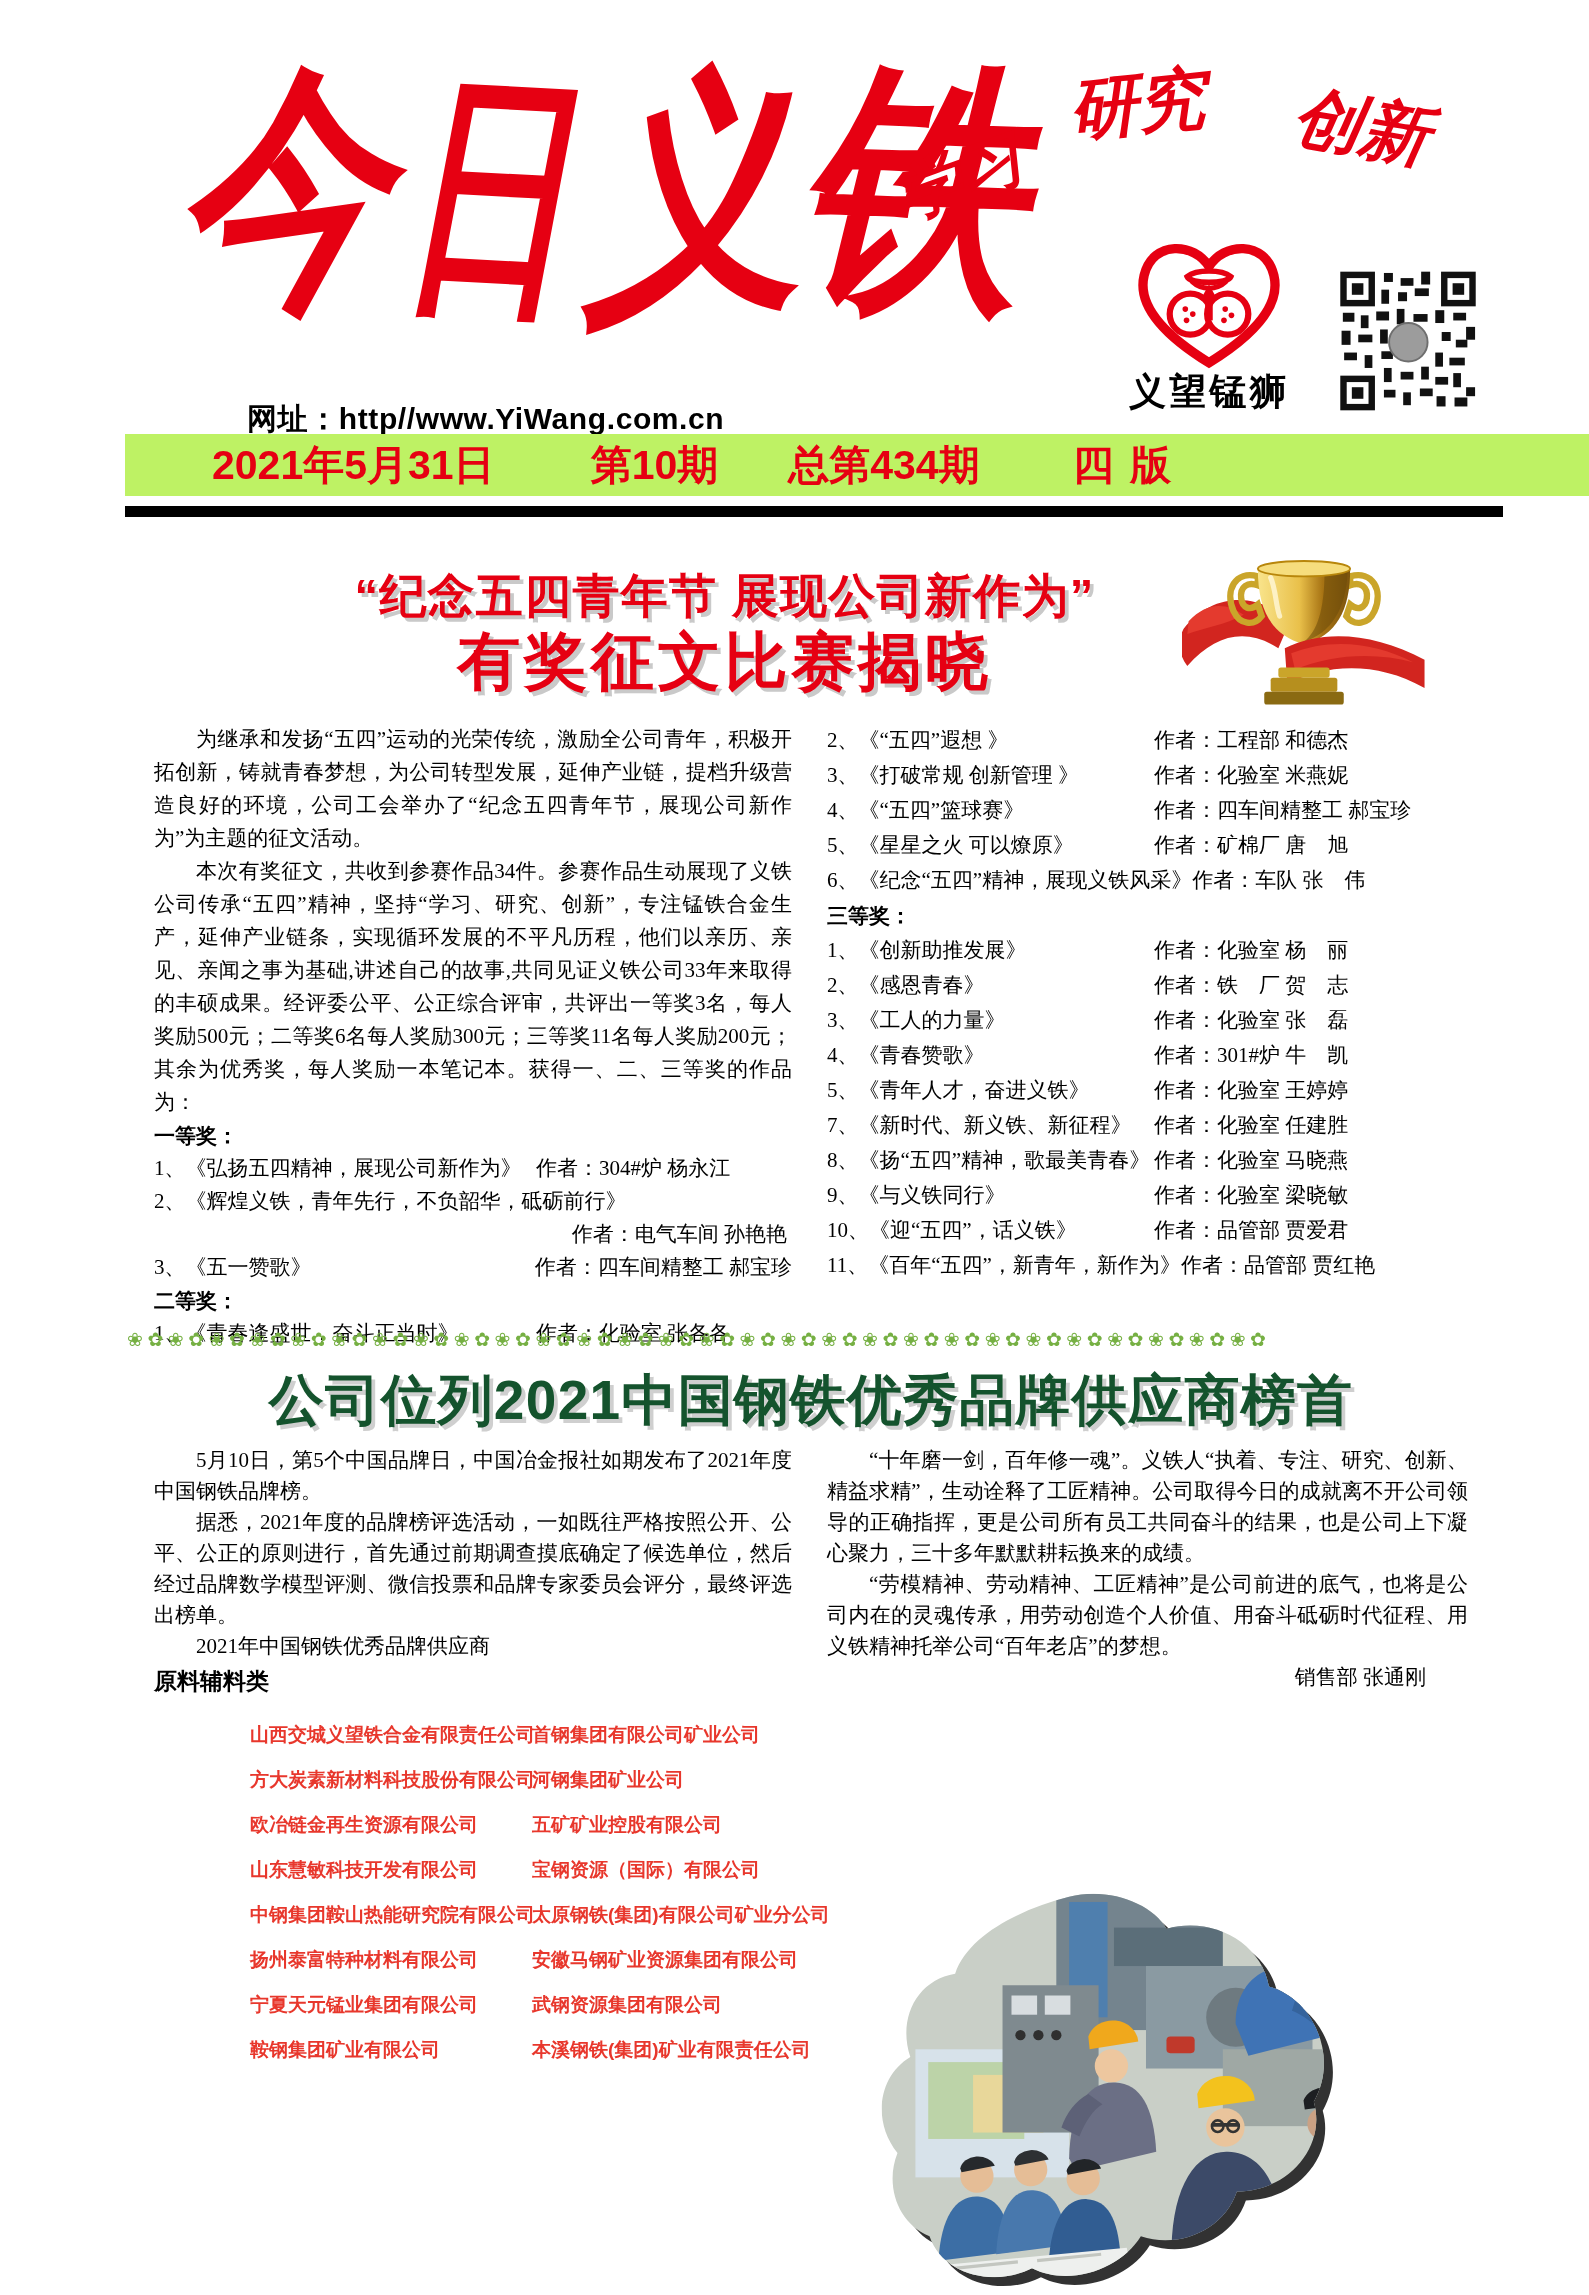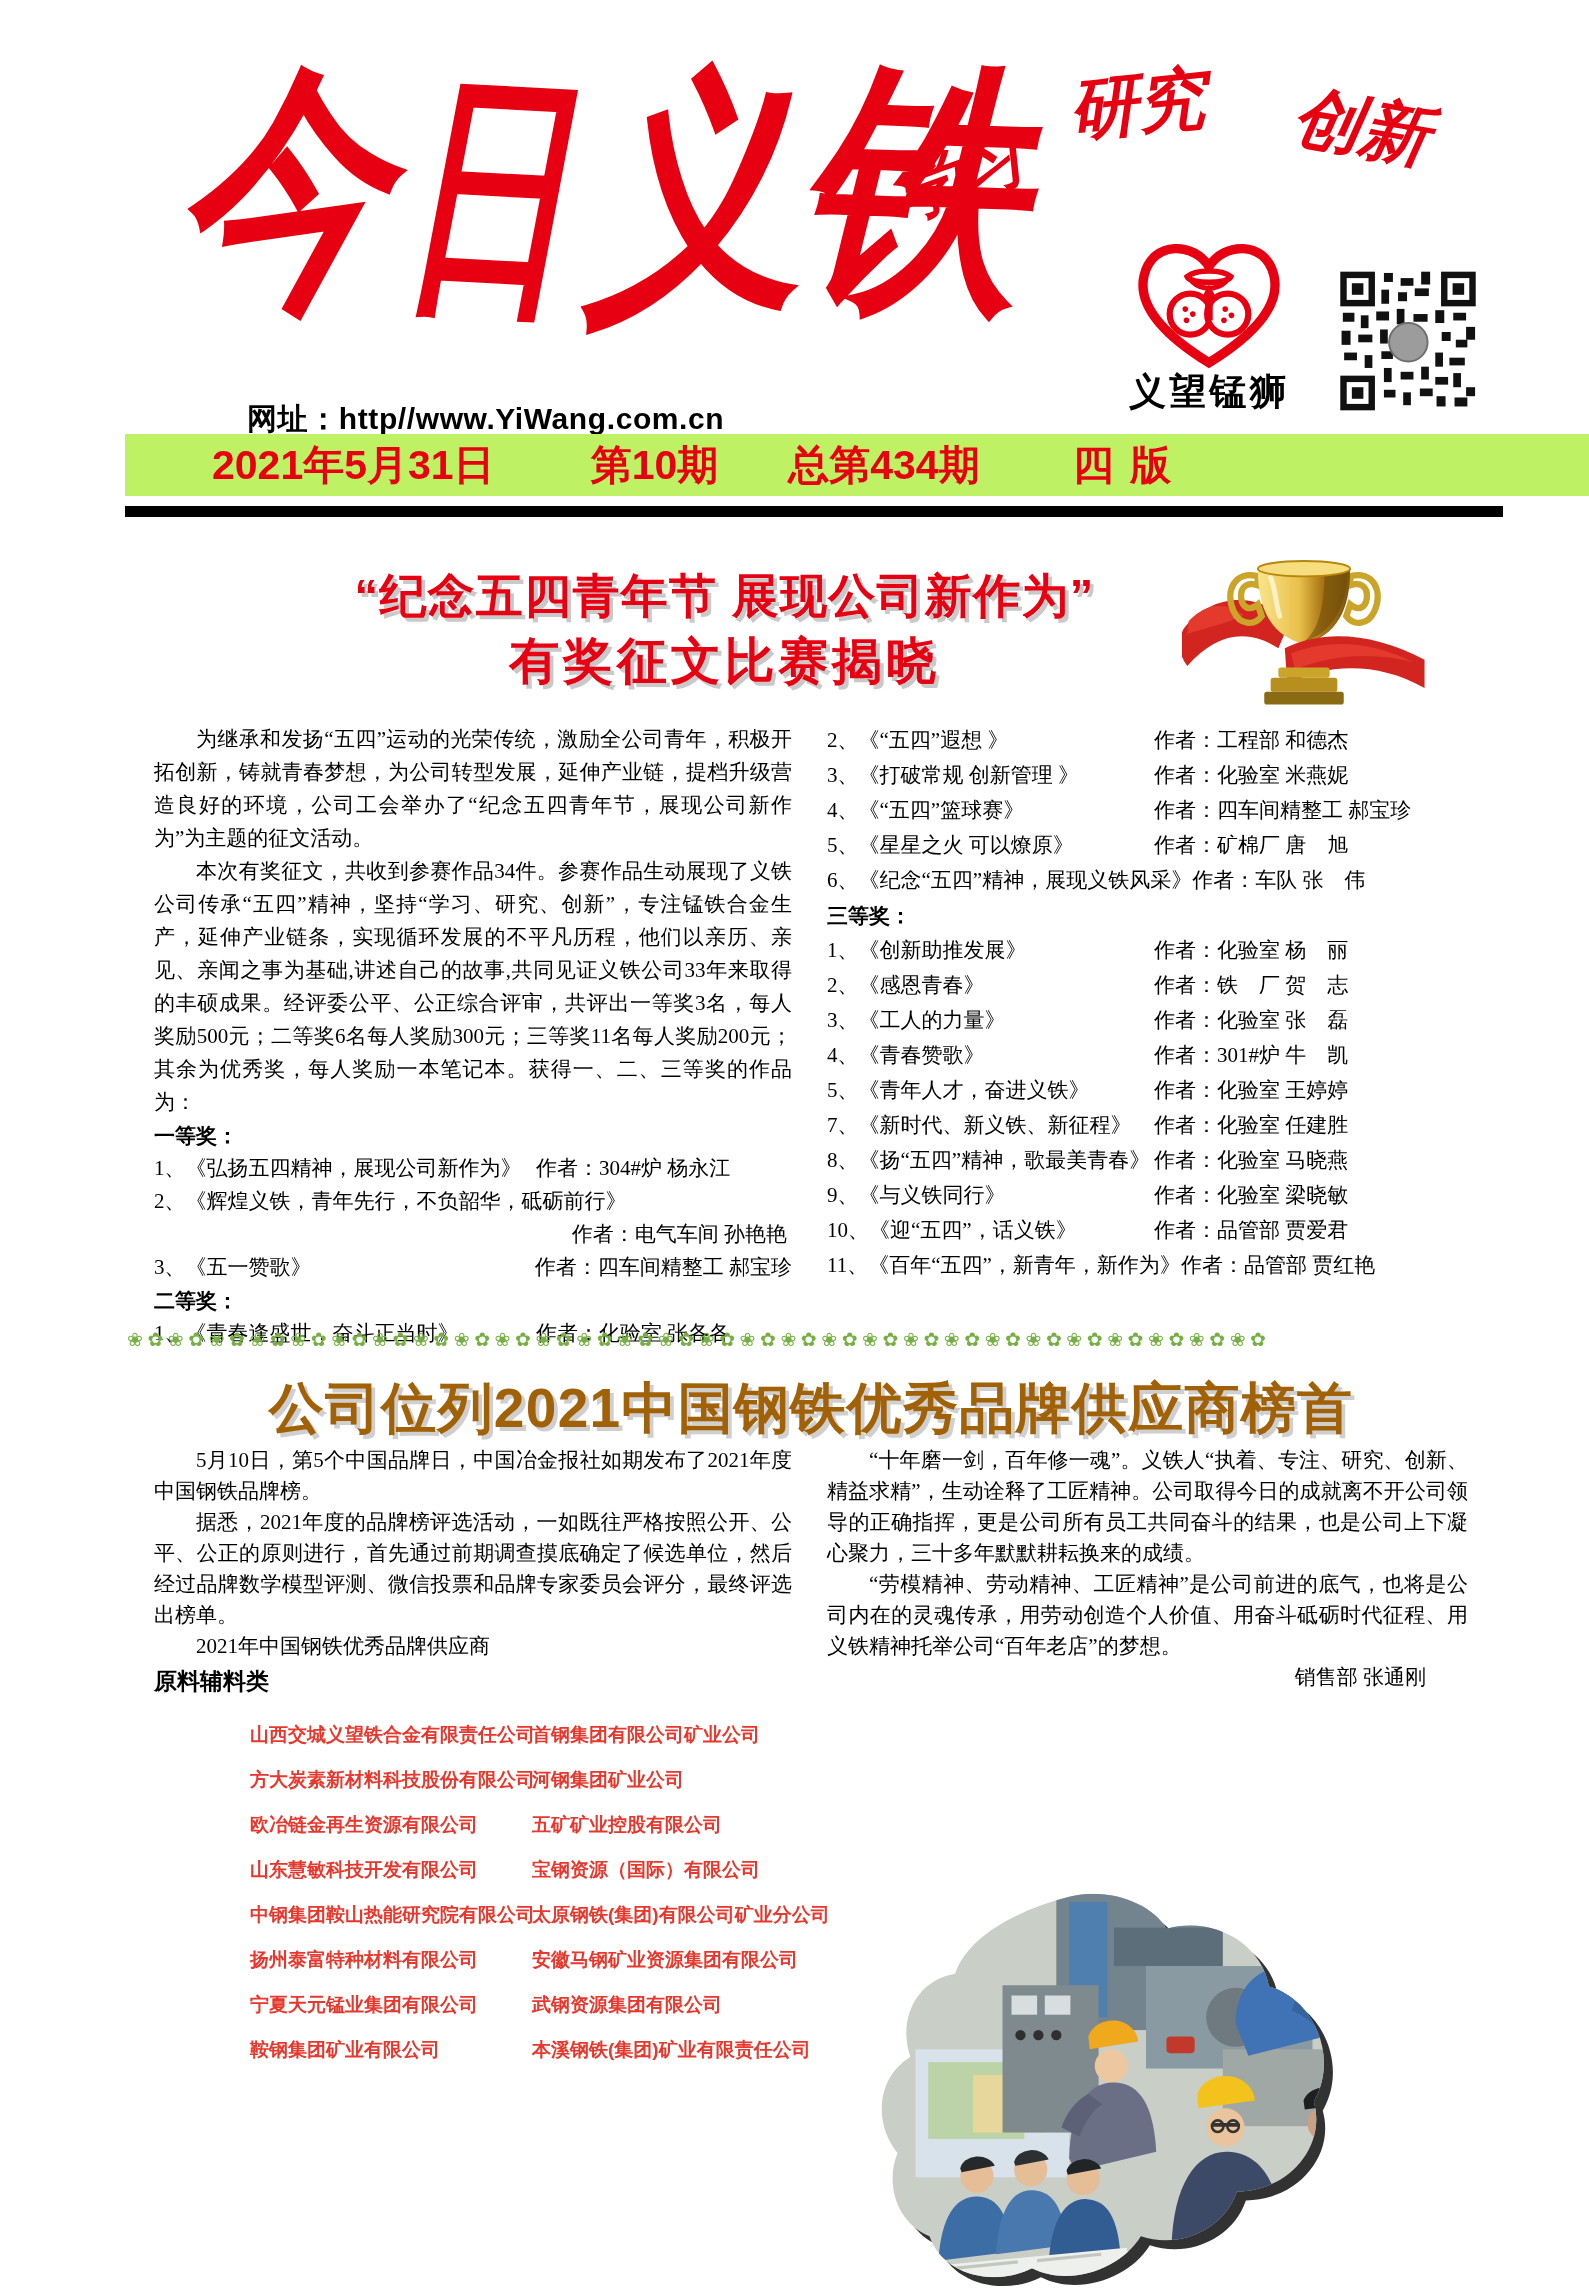--- a/index.html
+++ b/index.html
@@ -36,26 +36,26 @@
   .db-date{margin-left:87px;}
   .db-issue{margin-left:96px;}
   .db-total{margin-left:70px;}
   .db-edition{margin-left:93px;letter-spacing:16.7px;}
   .black-rule{position:absolute;left:125px;top:506px;width:1378px;height:11px;background:#000;}
 
   
   .a1-title{position:absolute;left:154px;top:563px;width:1141px;text-align:center;color:#e60012;
             font-family:"Liberation Sans",sans-serif;font-weight:bold;}
   .a1-title .t-line1{font-size:47px;line-height:65px;letter-spacing:1.3px;text-shadow:3.8px 3.8px 0 #c9c9c9;}
-  .a1-title .t-line2{font-size:50px;line-height:67px;letter-spacing:3.8px;text-shadow:3.8px 3.8px 0 #c9c9c9;}
+  .a1-title .t-line2{font-size:63px;line-height:67px;letter-spacing:3.8px;text-shadow:3.8px 3.8px 0 #c9c9c9;}
   .trophy{position:absolute;left:1182px;top:552px;width:244px;height:159px;}
 
-  .a2-title{position:absolute;left:154px;top:1364px;width:1314px;text-align:center;color:#a16207;
+  .a2-title{position:absolute;left:154px;top:1364px;width:1314px;text-align:center;color:#14532d;
             font-family:"Liberation Sans",sans-serif;font-weight:bold;font-size:55px;
-            letter-spacing:1.3px;text-shadow:3.8px 3.8px 0 #cfcfcf;margin-top:8px;}
+            letter-spacing:1.3px;text-shadow:3.8px 3.8px 0 #cfcfcf;}
 
   
   .col{position:absolute;font-size:21px;text-align:justify;}
   .a1-left{left:154px;top:723px;width:638px;line-height:33px;}
   .a1-right{left:827px;top:723px;width:641px;line-height:35px;}
   .a2-left{left:154px;top:1445px;width:638px;line-height:31px;}
   .a2-right{left:827px;top:1445px;width:641px;line-height:31px;}
   .col p{margin:0;text-indent:2em;}
 
   .prize-label{font-weight:bold;font-family:"Liberation Sans",sans-serif;}

